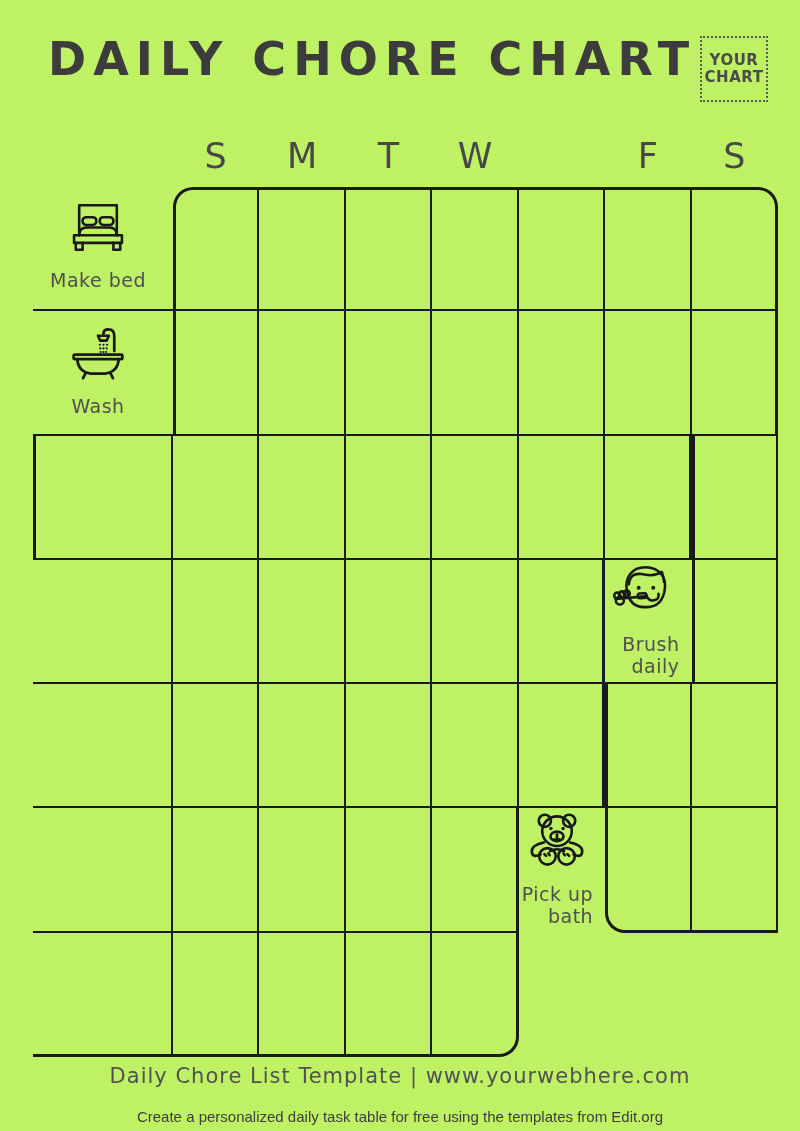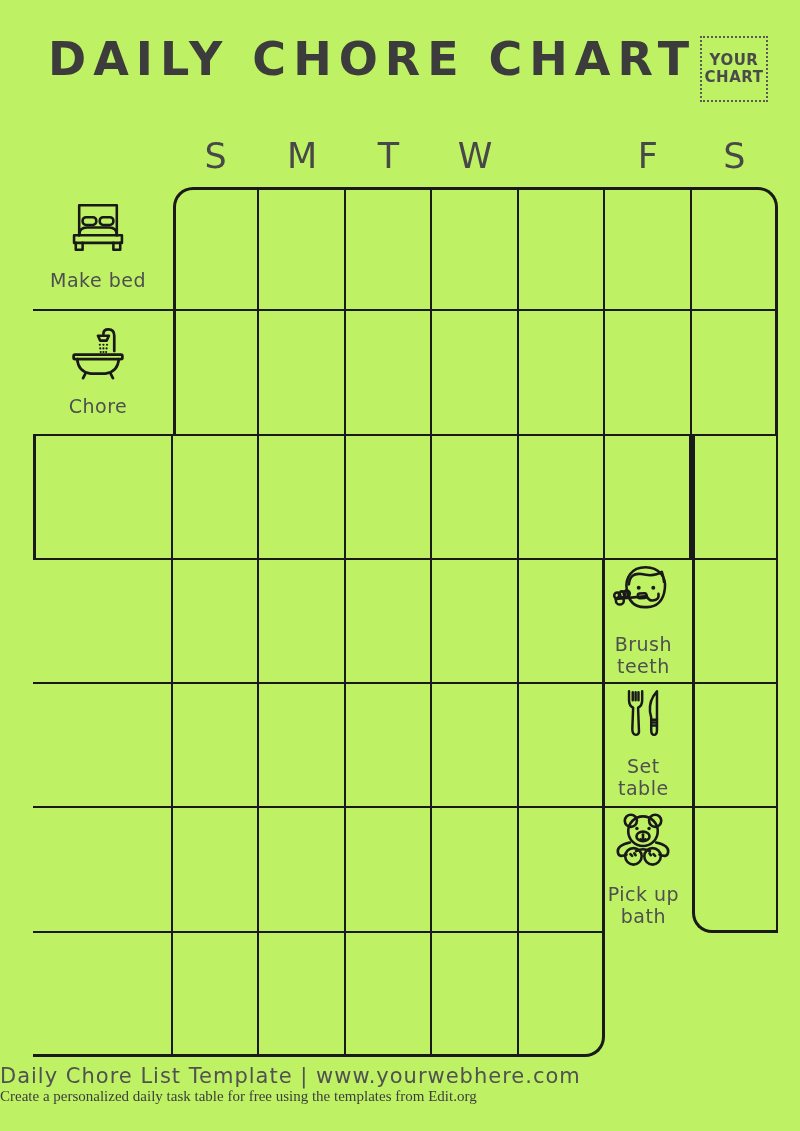--- a/index.html
+++ b/index.html
@@ -31,43 +31,43 @@
   }
   
   .chore-table{
     position:absolute; top:187px; left:33px; width:745px; height:870px;
     display:grid; grid-template-columns:140px repeat(7,1fr); grid-template-rows:repeat(7,1fr);
   }
   .cell{box-sizing:border-box; min-width:0; min-height:0;}
   .lbl{
     border-bottom:2px solid #1a1a1a;
     display:flex; flex-direction:column; align-items:center; justify-content:center;
-    gap:15px; padding:4px 12px 8px 2px; text-align:center;
+    gap:15px; padding:4px 12px 8px 2px; text-align:right;
   }
   .lbl.last{border-bottom:none;}
   .lbl .lines{font-size:19px; color:#4f4f4f; line-height:1.18; letter-spacing:.5px;}
   .lbl .lines span{display:block;}
   .lbl .lines span:empty{display:none;}
   .icon{flex:0 0 auto;}
   .icon svg{display:block;}
   .ic{stroke:#191919; fill:none; stroke-width:3; stroke-linecap:round; stroke-linejoin:round;}
   .icf{fill:#191919; stroke:none;}
   .day{border-right:2px solid #1a1a1a; border-bottom:2px solid #1a1a1a;}
   .day.c1{border-left:3px solid #1a1a1a;}
   .day.c7{border-right:3px solid #1a1a1a;}
   .day.r1{border-top:3px solid #1a1a1a;}
   .day.r7{border-bottom:3px solid #1a1a1a;}
   .day.r1.c1{border-top-left-radius:20px;}
   .day.r1.c7{border-top-right-radius:20px;}
   .day.r7.c1{border-bottom-left-radius:20px;}
   .day.r7.c7{border-bottom-right-radius:20px;}
   
-  .footer{position:absolute; top:1064px; left:0; width:100%; text-align:left;}
+  .footer{position:absolute; top:1064px; left:0; width:100%; text-align:center;}
   .footer-line1{font-size:21px; letter-spacing:1px; color:#515151;}
-  .footer-line2{margin-top:0; font-size:15px; color:#3d3d3d; font-family:Liberation Serif, serif;}
+  .footer-line2{margin-top:20px; font-size:15px; color:#3d3d3d; font-family:Liberation Sans, sans-serif;}
 </style>
 </head>
 <body>
 
 <div class="page">
 
   <div class="title-bar">
     <h1 class="page-title">DAILY CHORE CHART</h1>
     <div class="logo-box">
       <span>YOUR</span>
@@ -130,21 +130,21 @@
             <circle cx="34.5" cy="27" r="1.2"></circle>
               <circle cx="38" cy="27" r="1.2"></circle>
               <circle cx="41.5" cy="27" r="1.2"></circle>
             <circle cx="35" cy="31" r="1.2"></circle>
               <circle cx="38" cy="31" r="1.2"></circle>
               <circle cx="41" cy="31" r="1.2"></circle>
           </g>
         </svg>
       </span>
       <div class="lines">
-        <span>Chore</span>
+        <span>Wash</span>
       </div>
     </div>
     <div class="cell day r2 c1"></div>
     <div class="cell day r2 c2"></div>
     <div class="cell day r2 c3"></div>
     <div class="cell day r2 c4"></div>
     <div class="cell day r2 c5"></div>
     <div class="cell day r2 c6"></div>
     <div class="cell day r2 c7"></div>
 
@@ -178,46 +178,31 @@
             <circle cx="23" cy="37.8" r="3.6"></circle>
             <circle cx="15" cy="46" r="4.6"></circle>
           </g>
           <g class="icf">
             <circle cx="37" cy="31" r="2.3"></circle>
               <circle cx="54" cy="31" r="2.3"></circle>
           </g>
         </svg>
       </span>
       <div class="lines">
-        <span>Brush teeth</span>
+        <span>Brush daily</span>
       </div>
     </div>
     <div class="cell day r5 c1"></div>
     <div class="cell day r5 c2"></div>
     <div class="cell day r5 c3"></div>
     <div class="cell day r5 c4"></div>
     <div class="cell day r5 c5"></div>
     <div class="cell day r5 c6"></div>
     <div class="cell day r5 c7"></div>
 
-    <div class="cell lbl">
-      <span class="icon">
-        <svg width="46" height="53" viewBox="0 0 56 64">
-          <g class="ic">
-            <path d="M11 5 V16 Q11 23 16 25 L15 51 Q15 58 19.5 58 Q24 58 23 51 L22 25 Q27 23 27 16 V5"></path>
-            <path d="M15.5 6 V16 M19 6 V16 M22.5 6 V16"></path>
-            <path d="M45 5 Q35 16 36.5 30 L38 37 V52 Q38 58 41.5 58 Q45 58 45 52 V5 Z"></path>
-            <path d="M38 39.5 H45 M38 43 H45 M38 46.5 H45"></path>
-          </g>
-        </svg>
-      </span>
-      <div class="lines">
-        <span>Set table</span>
-      </div>
-    </div>
     <div class="cell day r6 c1"></div>
     <div class="cell day r6 c2"></div>
     <div class="cell day r6 c3"></div>
     <div class="cell day r6 c4"></div>
     <div class="cell day r6 c5"></div>
     <div class="cell day r6 c6"></div>
     <div class="cell day r6 c7"></div>
 
     <div class="cell lbl last">
       <span class="icon">

